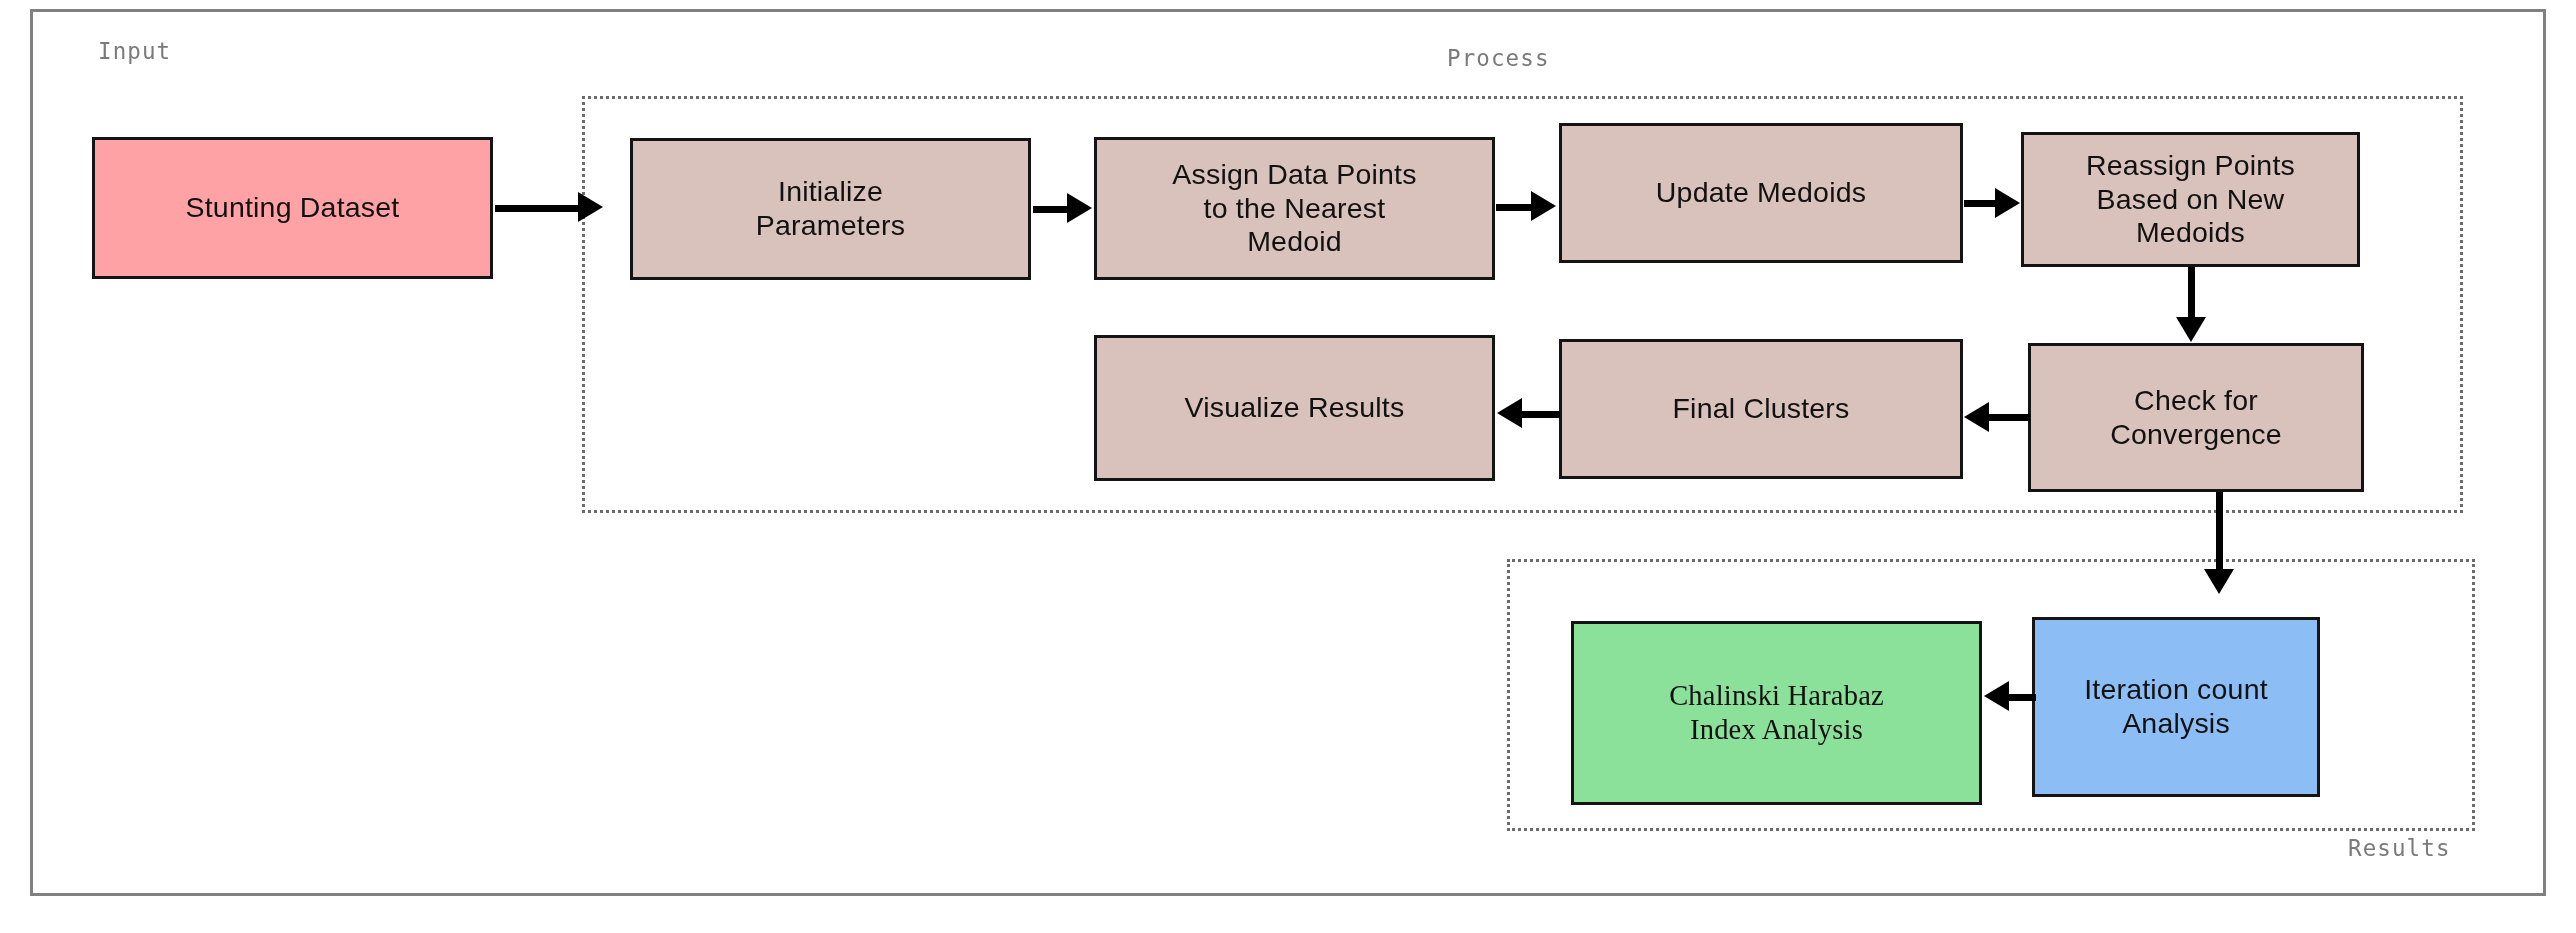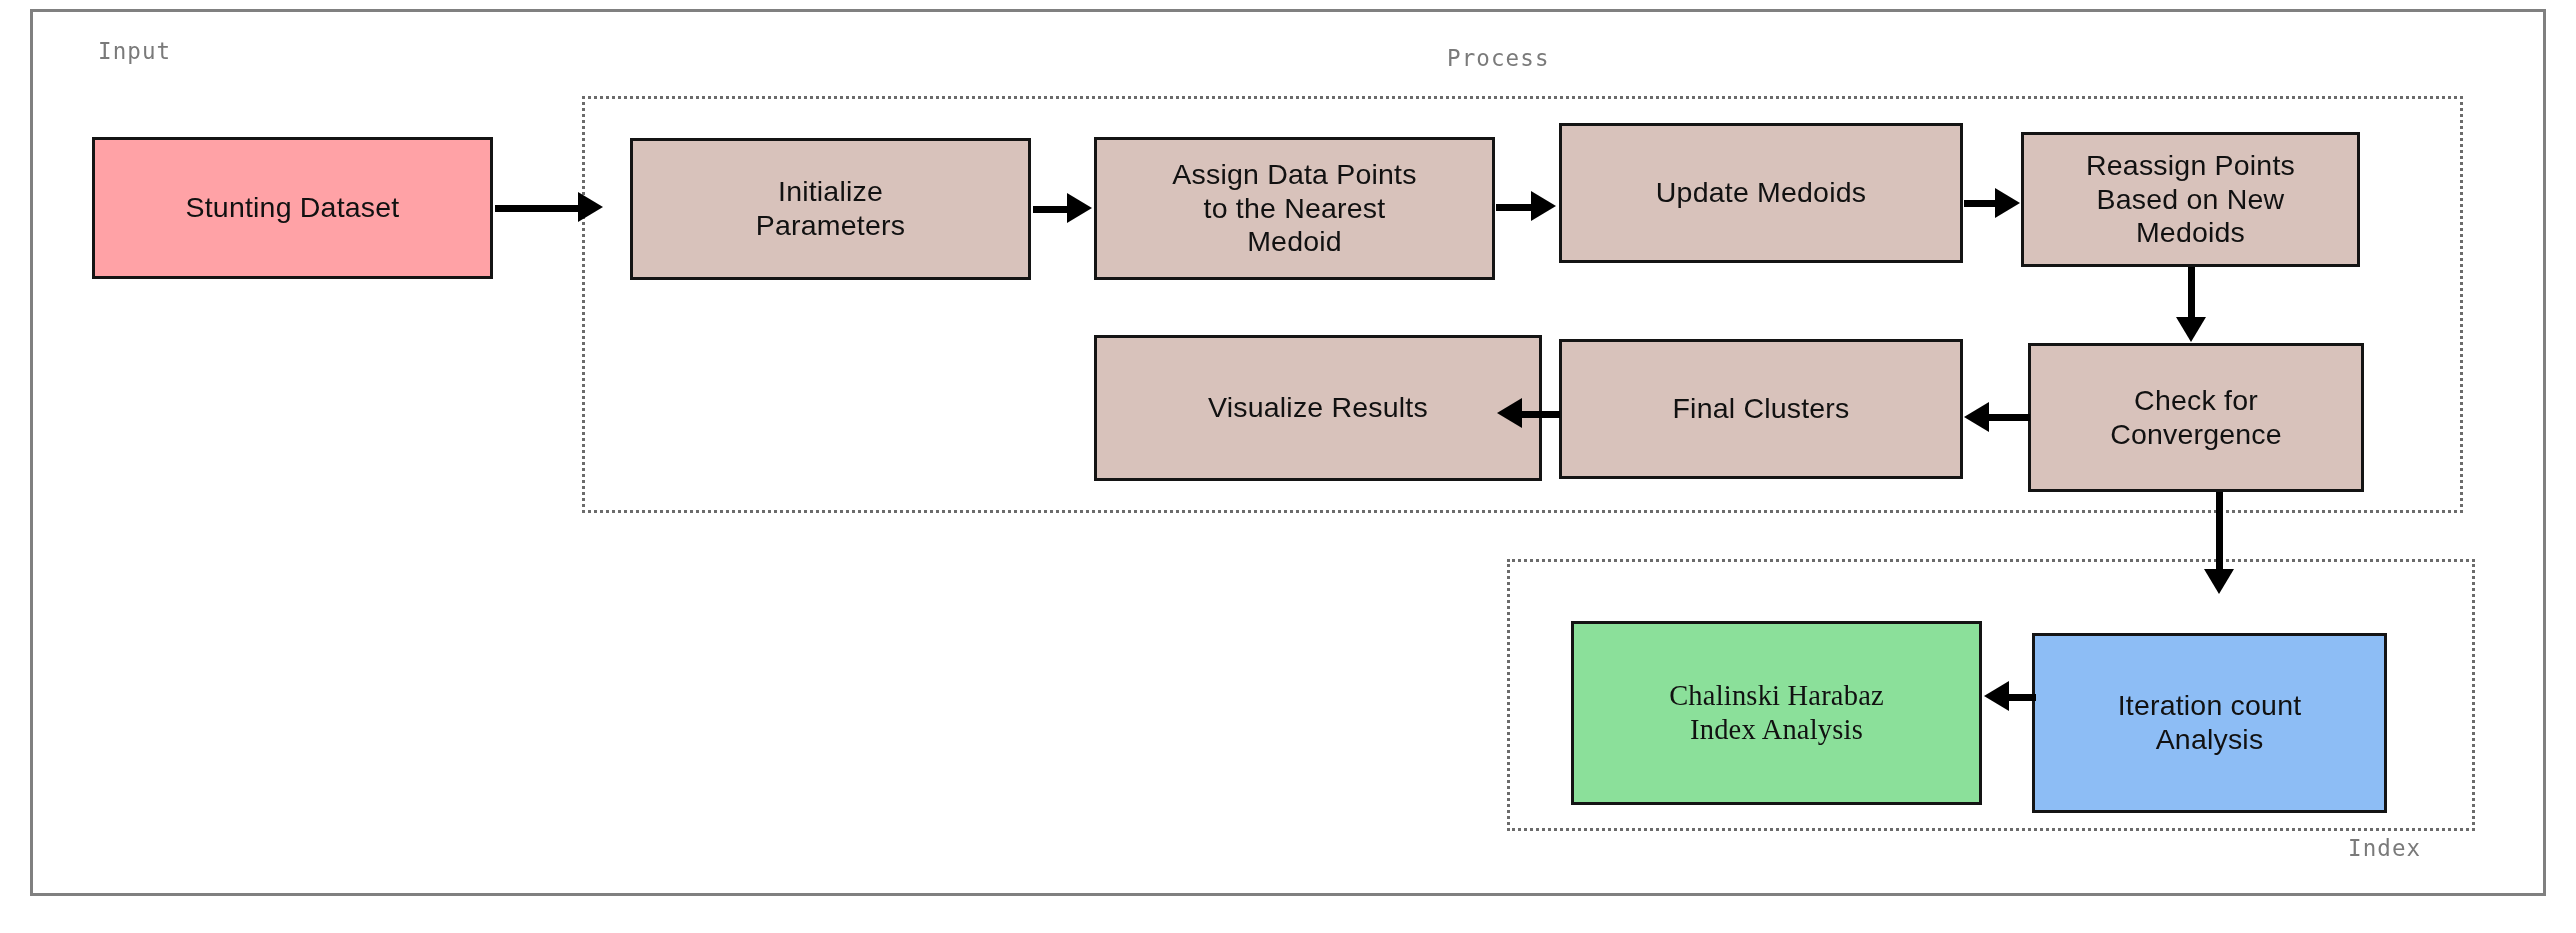--- a/index.html
+++ b/index.html
@@ -82,25 +82,25 @@
   .node.tan   { background: #d8c2bb; }
   .node.green { background: #8be09a; font-family: Liberation Serif, serif; }
   .node.blue  { background: #8dbdf5; }
 
   
   #node-stunting-dataset { left: 92px;  top: 137px; width: 401px;  height: 142px; }
   #node-initialize       { left: 630px;  top: 138px; width: 401px;  height: 142px; }
   #node-assign           { left: 1094px; top: 137px; width: 401px;  height: 143px; }
   #node-update           { left: 1559px; top: 123px; width: 404px;  height: 140px; }
   #node-reassign         { left: 2021px; top: 132px; width: 339px;  height: 135px; }
-  #node-visualize        { left: 1094px; top: 335px; width: 448px;  height: 146px; }
+  #node-visualize        { left: 1094px; top: 335px; width: 401px;  height: 146px; }
   #node-final-clusters   { left: 1559px; top: 339px; width: 404px;  height: 140px; }
   #node-check-converge   { left: 2028px; top: 343px; width: 336px;  height: 149px; }
   #node-chalinski        { left: 1571px; top: 621px; width: 411px;  height: 184px; }
-  #node-iteration        { left: 2032px; top: 617px; width: 355px;  height: 180px; margin-top: 16px; }
+  #node-iteration        { left: 2032px; top: 617px; width: 288px;  height: 180px; }
 
   
   .arrow-line {
     position: absolute;
     background: #000000;
   }
   .arrow-line.h { height: 6.8px; }
   .arrow-line.v { width: 6.8px; }
 
   .arrow-head {
@@ -130,21 +130,21 @@
 <div id="canvas">
 
   <div class="outer-frame"></div>
 
   <div class="cluster-label" id="label-input">Input</div>
 
   <div class="cluster" id="cluster-process"></div>
   <div class="cluster-label" id="label-process">Process</div>
 
   <div class="cluster" id="cluster-output"></div>
-  <div class="cluster-label" id="label-output">Index</div>
+  <div class="cluster-label" id="label-output">Results</div>
 
   <div class="node pink" id="node-stunting-dataset">Stunting Dataset</div>
 
   <div class="node tan" id="node-initialize">Initialize
 Parameters</div>
 
   <div class="node tan" id="node-assign">Assign Data Points
 to the Nearest
 Medoid</div>
 

